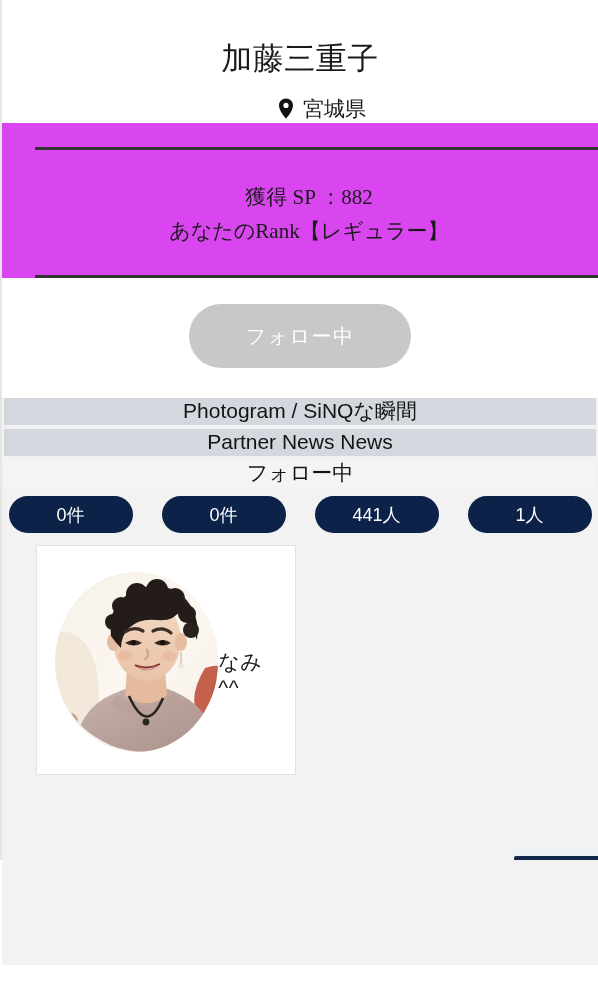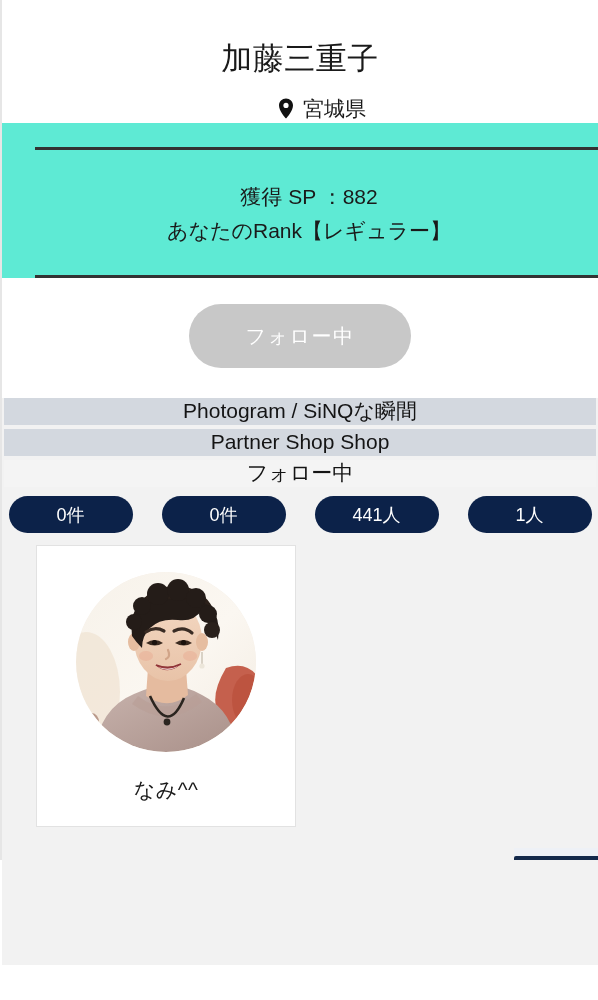--- a/index.html
+++ b/index.html
@@ -8,21 +8,21 @@
     font-family:"Liberation Sans","DejaVu Sans",sans-serif;
     background:#ffffff;
     color:#1b1b1b;
     overflow:hidden;
     position:relative;
   }
   .page {
     width:598px; height:860px;
     position:relative;
     border-left:2px solid #e6e6e6;
-    background:#5eead4;
+    background:#d946ef;
   }
 
   
   .profile-head {
     padding-top:40px;
     background:#ffffff;
   }
   .profile-name {
     text-align:center;
     font-size:31px;
@@ -54,20 +54,21 @@
 
   .stats {
     padding:30px 0 26px 0;
     text-align:center;
   }
   .stats-line {
     font-size:21px;
     line-height:1.65;
     color:#1a1a1a;
     padding-left:18px;
+    font-family:Liberation Serif, serif;
   }
 
   
   .follow-state-wrap {
     display:flex;
     justify-content:center;
     padding:26px 0 30px 0;
     background:#ffffff;
   }
   .follow-state-btn {
@@ -136,21 +137,21 @@
     background:#f2f2f2;
     padding:0 0 0 34px;
     height:420px;
   }
   .user-card {
     width:260px;
     background:#ffffff;
     border:1px solid #e2e2e2;
     padding:26px 18px 22px 18px;
     display:flex;
-    flex-direction:column;
+    flex-direction:row;
     align-items:center;
   }
   .avatar {
     width:180px;
     height:180px;
     border-radius:50%;
     overflow:hidden;
     position:relative;
     background:#f6f0e8;
   }
@@ -230,21 +231,21 @@
   <div class="follow-state-wrap">
     <button class="follow-state-btn">フォロー中</button>
   </div>
 
   <div class="tabs-region">
     <div class="tabs">
       <div class="tab">
         <span>Photogram / SiNQな瞬間</span>
       </div>
       <div class="tab">
-        <span>Partner Shop Shop</span>
+        <span>Partner News News</span>
       </div>
       <div class="tab active">
         <span>フォロー中</span>
       </div>
     </div>
 
     <div class="counts">
       <div class="count-cell">
         <div class="count-pill">0件</div>
       </div>

